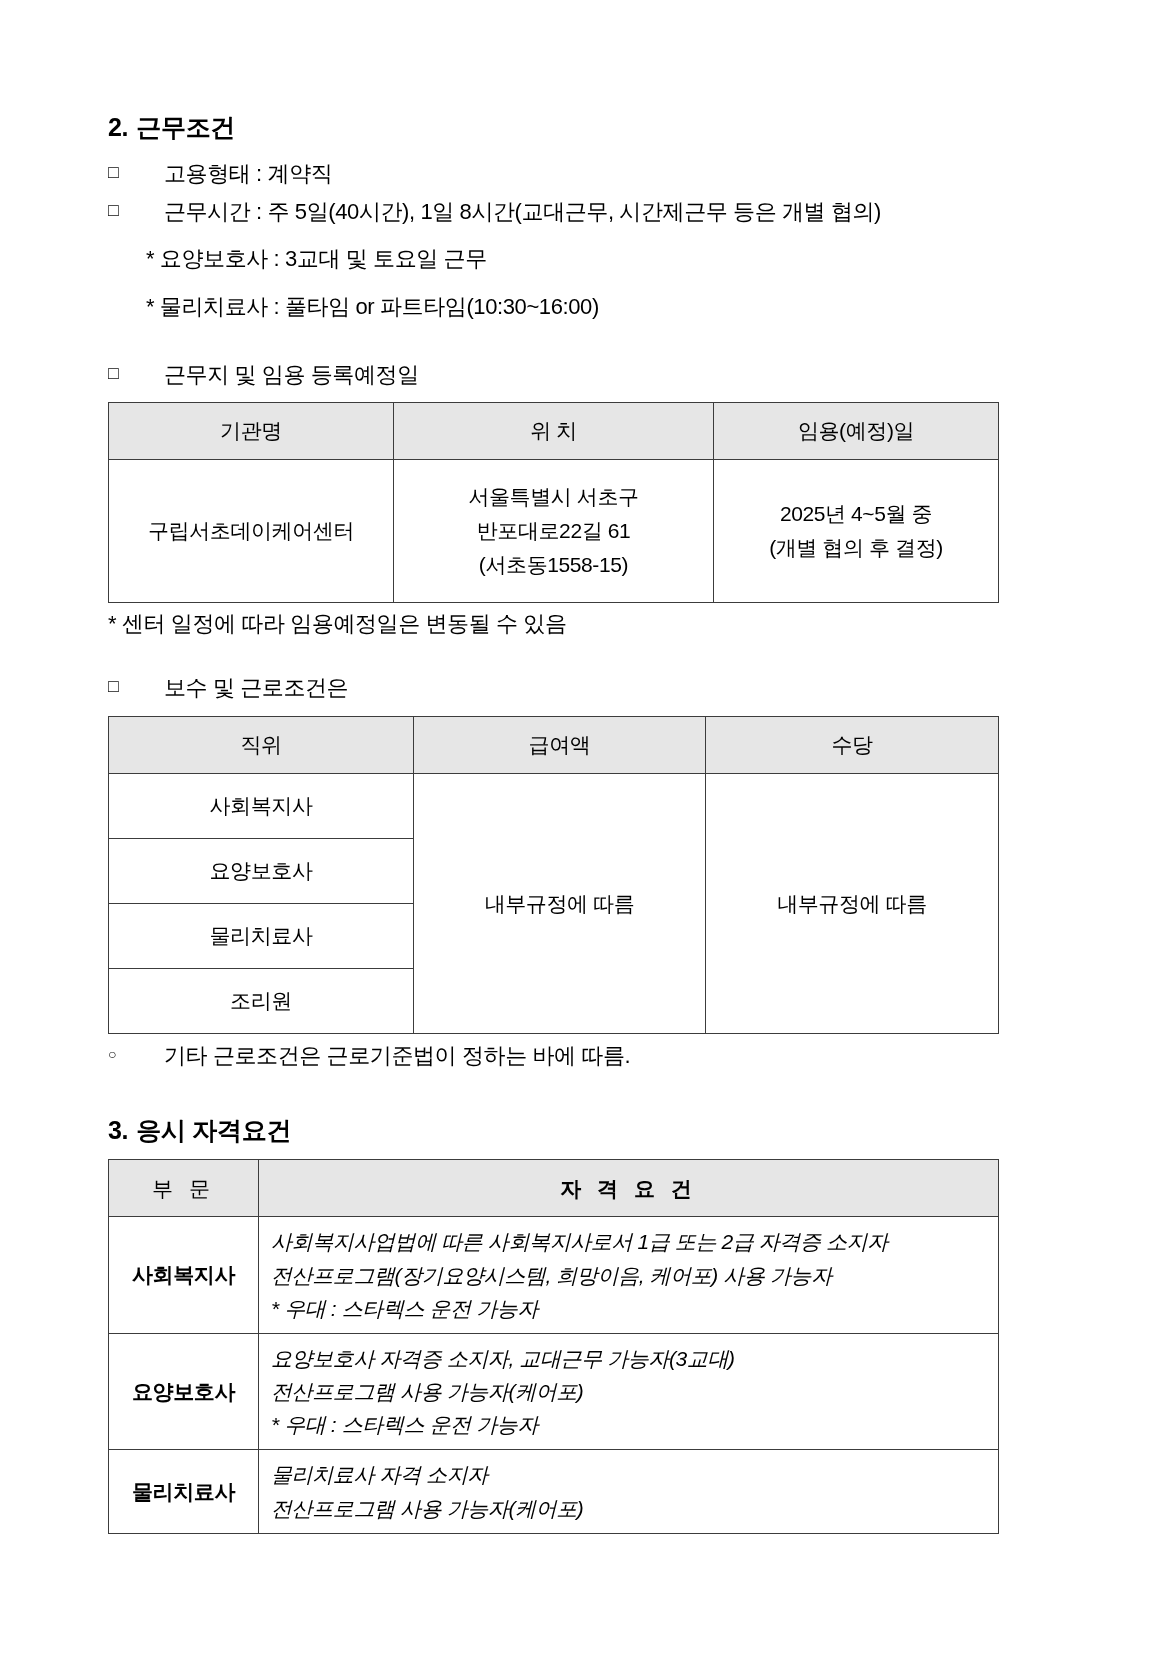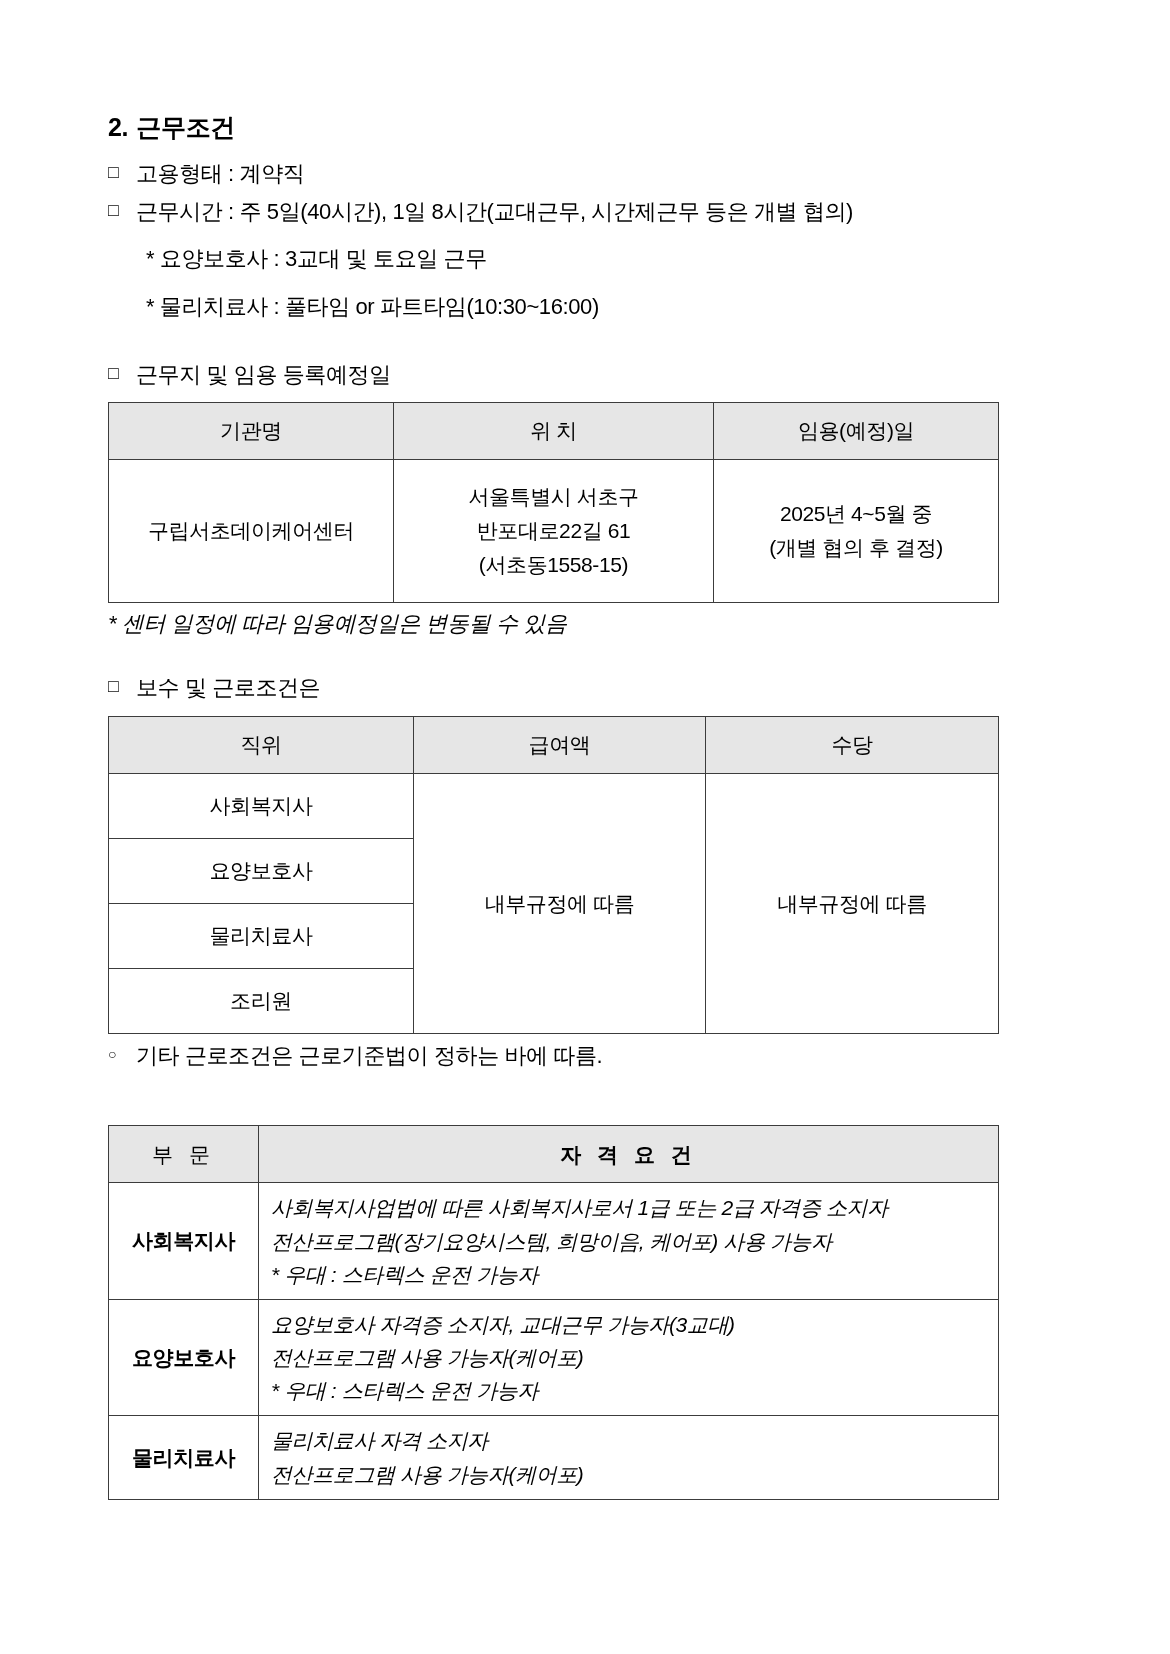--- a/index.html
+++ b/index.html
@@ -57,38 +57,37 @@
     width: 28px;
     flex: 0 0 28px;
     font-size: 18px;
     line-height: 1.85;
     color: #111;
   }
   .bullet-mark.circle {
     font-size: 14px;
     line-height: 2.4;
   }
-  .bullet-text { display: inline-block; }
+  .bullet-text { display: inline-block; margin-left: 28px; }
 
   .sub-line {
     font-size: 22px;
     line-height: 1.62;
     letter-spacing: -0.4px;
     margin: 12px 0 2px 0;
     padding-left: 38px;
     white-space: nowrap;
   }
 
   .note-line {
     font-size: 22px;
     line-height: 1.5;
     letter-spacing: -0.4px;
     margin: 4px 0 0 0;
     white-space: nowrap;
-    font-style: italic;
   }
   .spacer-md { height: 30px; }
   .spacer-lg { height: 40px; }
 
   
   table.doc-table {
     border-collapse: collapse;
     width: 890px;
     table-layout: fixed;
     margin: 10px 0 0 0;
@@ -237,20 +236,23 @@
       </tbody>
     </table>
 
     <div class="bullet-line" style="margin-top:4px;">
       <span class="bullet-mark circle">○</span>
       <span class="bullet-text">기타 근로조건은 근로기준법이 정하는 바에 따름.</span>
     </div>
 
     <div class="spacer-lg"></div>
 
+    <h2 class="section-heading">
+      <span class="num">3.</span><span>응시 자격요건</span>
+    </h2>
 
     <table class="doc-table" id="table-qual">
       <colgroup>
         <col style="width:150px">
         <col style="width:740px">
       </colgroup>
       <thead>
         <tr>
           <th class="col-part">부 문</th>
           <th class="col-req">자 격 요 건</th>

